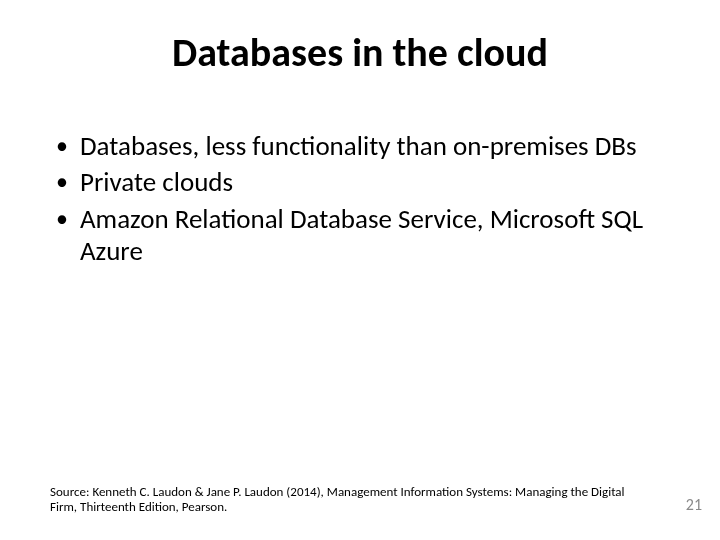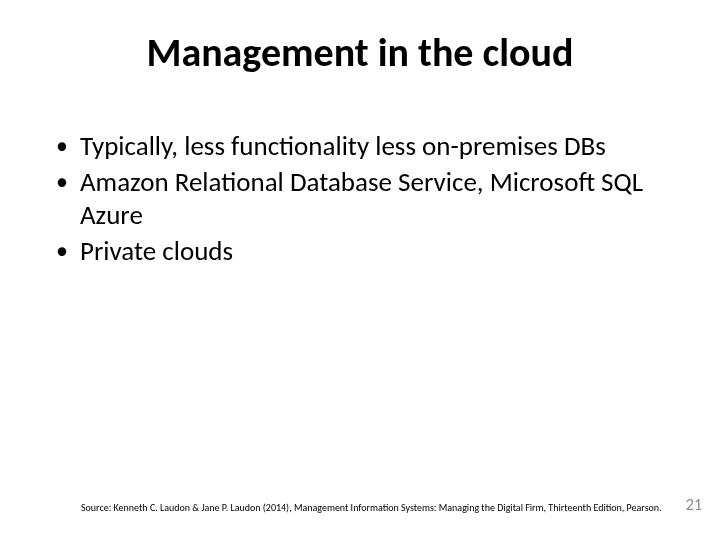--- a/index.html
+++ b/index.html
@@ -52,44 +52,43 @@
     left: 6px;
     top: 0;
     font-size: 24px;
     line-height: 1.3;
   }
   .source {
     position: absolute;
     left: 50px;
     bottom: 26px;
     width: 600px;
-    font-size: 10px;
+    font-size: 13px;
     color: #000;
-    margin-left: 31px;
   }
   .pagenum {
     position: absolute;
     right: 18px;
     bottom: 26px;
     font-size: 16px;
     color: #8a8a8a;
   }
 </style>
 </head>
 <body>
 
 <div class="slide">
 
-  <div class="title">Management in the cloud</div>
+  <div class="title">Databases in the cloud</div>
 
   <div class="body">
     <ul class="bullets">
-      <li>Typically, less functionality less on-premises DBs</li>
+      <li>Databases, less functionality than on-premises DBs</li>
+      <li>Private clouds</li>
       <li>Amazon Relational Database Service, Microsoft SQL Azure</li>
-      <li>Private clouds</li>
     </ul>
   </div>
 
   <div class="source">Source: Kenneth C. Laudon &amp; Jane P. Laudon (2014), Management Information Systems: Managing the Digital Firm, Thirteenth Edition, Pearson.</div>
 
   <div class="pagenum">21</div>
 
 </div>
 
 </body></html>

